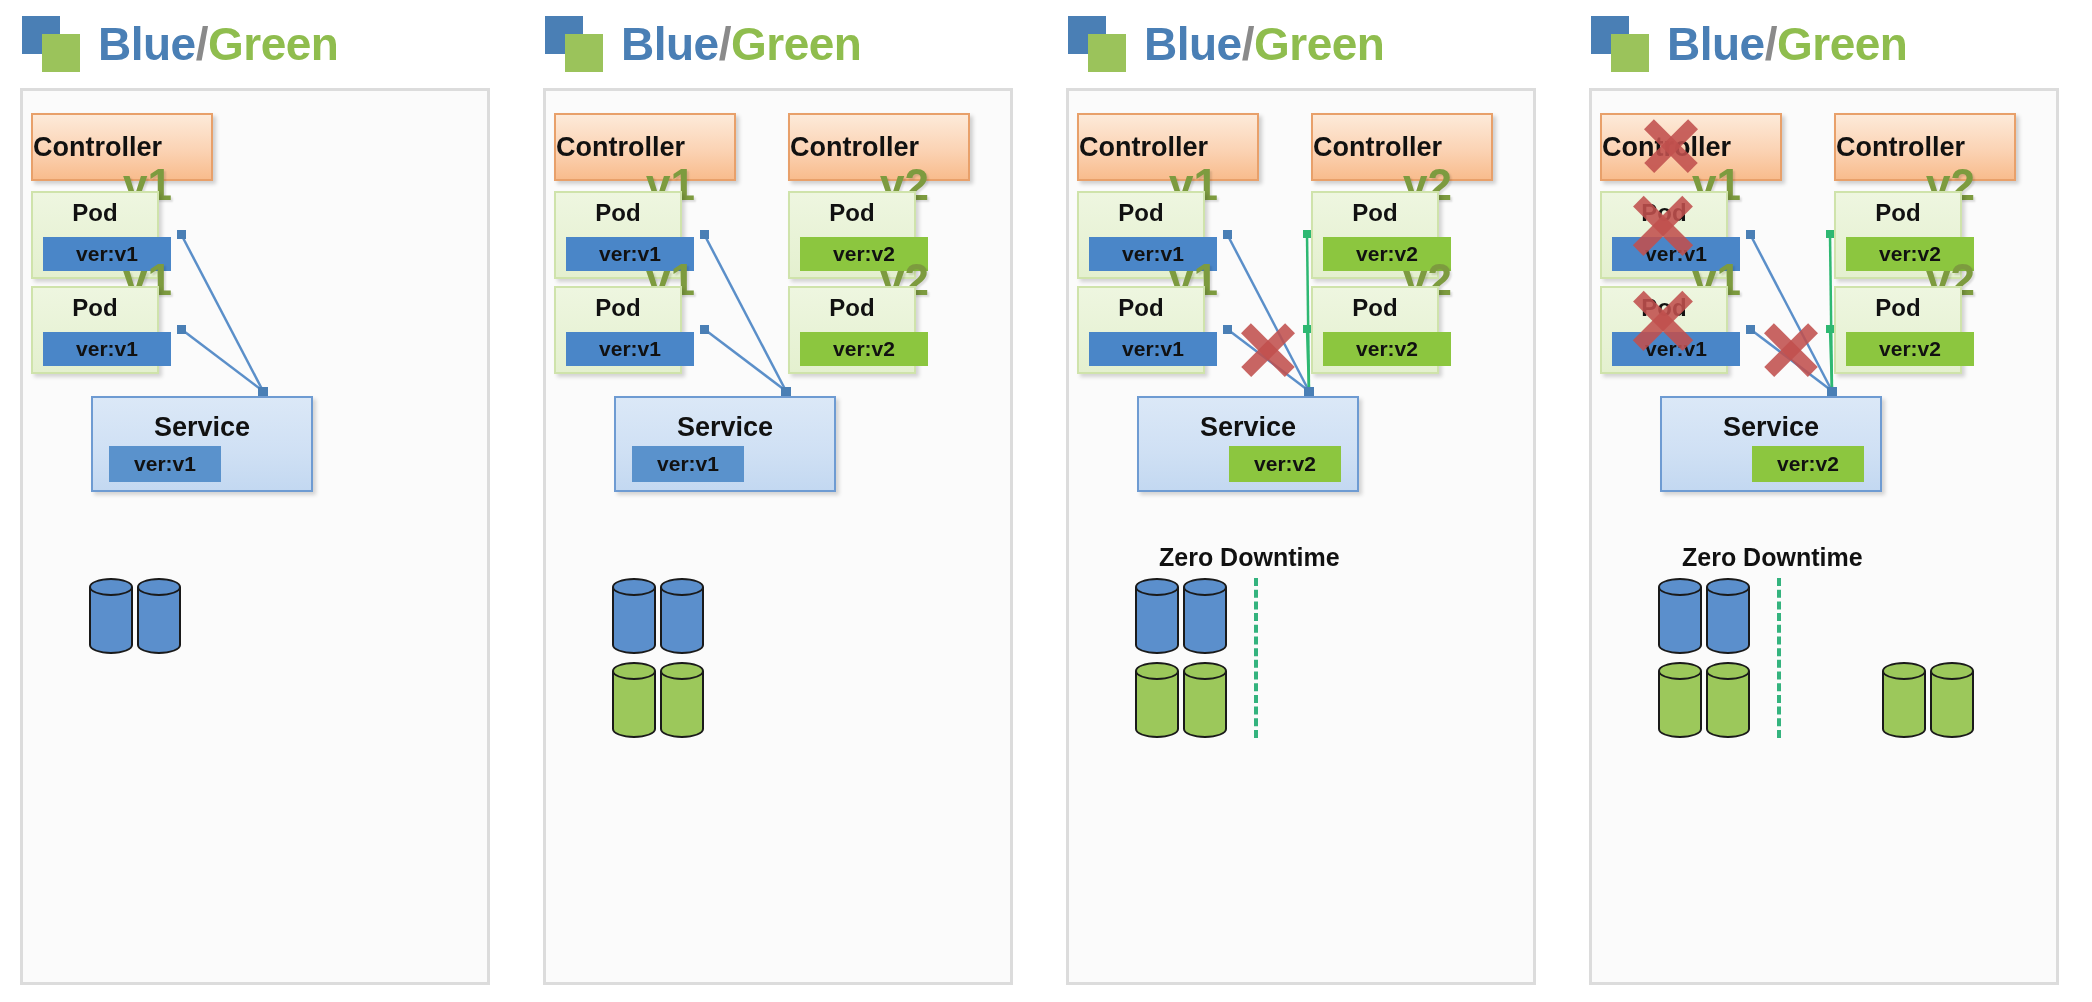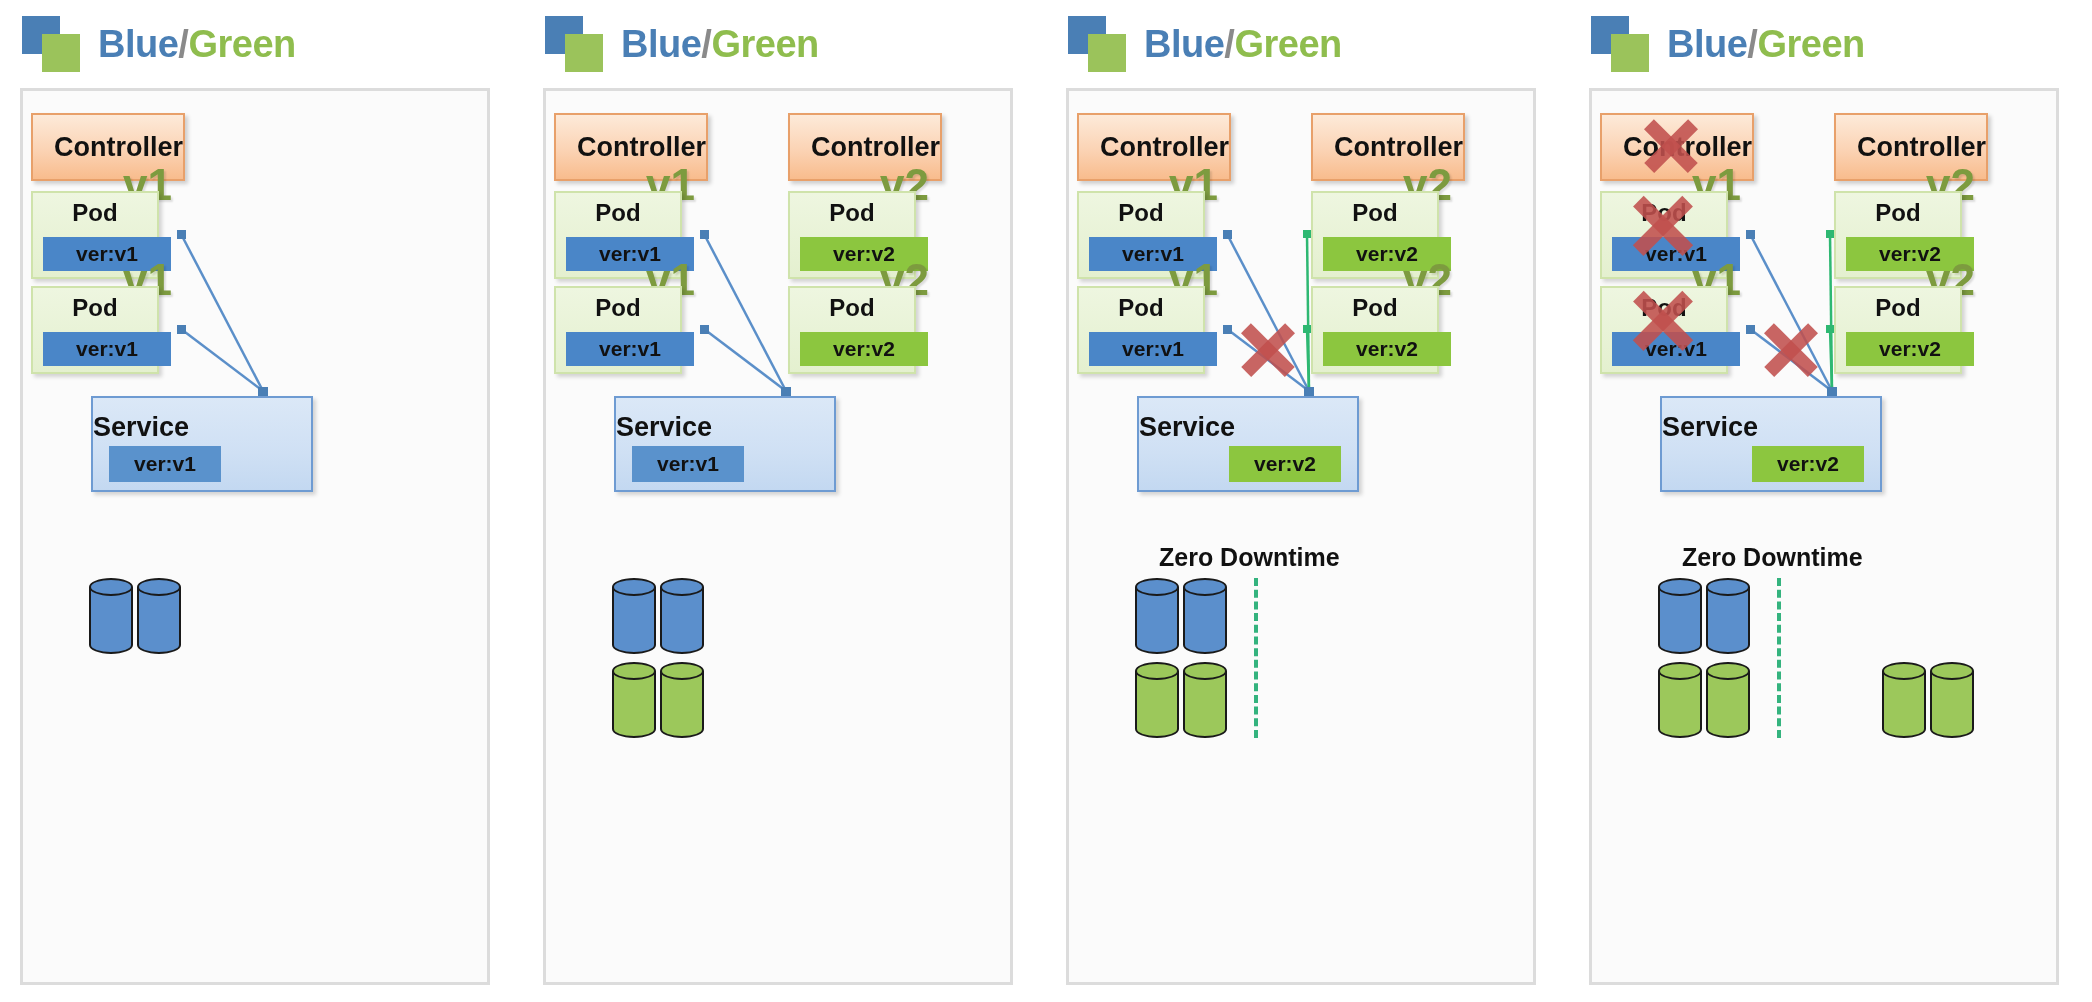--- a/index.html
+++ b/index.html
@@ -45,21 +45,21 @@
     background: #4a7fb5;
   }
   .logo .sq-green {
     position: absolute;
     left: 20px; top: 18px;
     width: 38px; height: 38px;
     background: #9bc35b;
   }
   .brand {
     margin-left: 18px;
-    font-size: 38px;
+    font-size: 46px;
     font-weight: bold;
     letter-spacing: -0.5px;
     white-space: nowrap;
   }
   .brand .b { color: #4a7fb5; }
   .brand .slash { color: #8a8a8a; }
   .brand .g { color: #8fbd4e; }
 
   .panel-body {
     position: absolute;
@@ -68,28 +68,28 @@
     width: 470px;
     height: 897px;
     background: #fbfbfb;
     border: 3px solid #dcdcdc;
     box-sizing: border-box;
   }
 
   
   .controller {
     position: absolute;
-    width: 154px;
+    width: 182px;
     height: 68px;
     background: linear-gradient(to bottom, #fdead9 0%, #fbd3b4 55%, #f8bc8d 100%);
     border: 2px solid #e8a06a;
     box-shadow: 3px 3px 4px rgba(0,0,0,0.18);
     display: flex;
     align-items: center;
-    justify-content: flex-end;
+    justify-content: flex-start;
     font-size: 27px;
     font-weight: bold;
     color: #111;
     box-sizing: border-box;
   }
 
   
   .pod {
     position: absolute;
     width: 128px;
@@ -140,20 +140,21 @@
     width: 222px;
     height: 96px;
     background: linear-gradient(to bottom, #dbe8f7 0%, #cfe0f4 60%, #c3d8f1 100%);
     border: 2px solid #6e9bd2;
     box-shadow: 3px 3px 4px rgba(0,0,0,0.16);
     box-sizing: border-box;
   }
   .service-title {
     position: absolute;
     left: 0; right: 0; top: 14px;
+    text-align: center;
     font-size: 27px;
     font-weight: bold;
     color: #111;
   }
   .svc-badge {
     position: absolute;
     bottom: 8px;
     width: 112px;
     height: 36px;
     display: flex;

